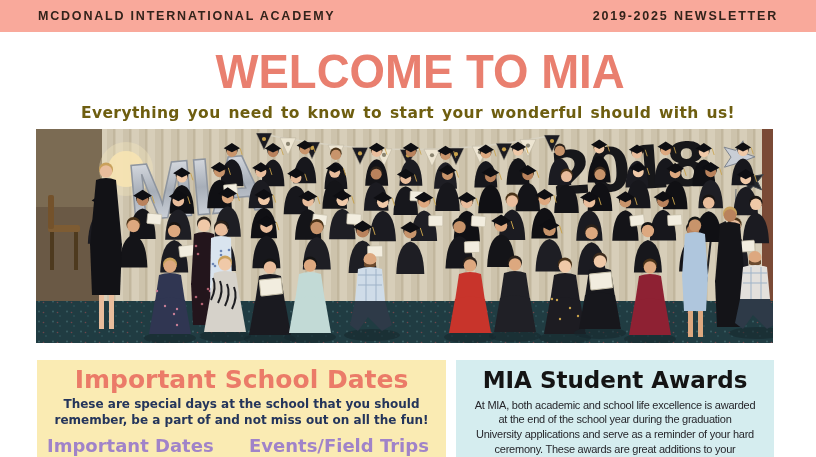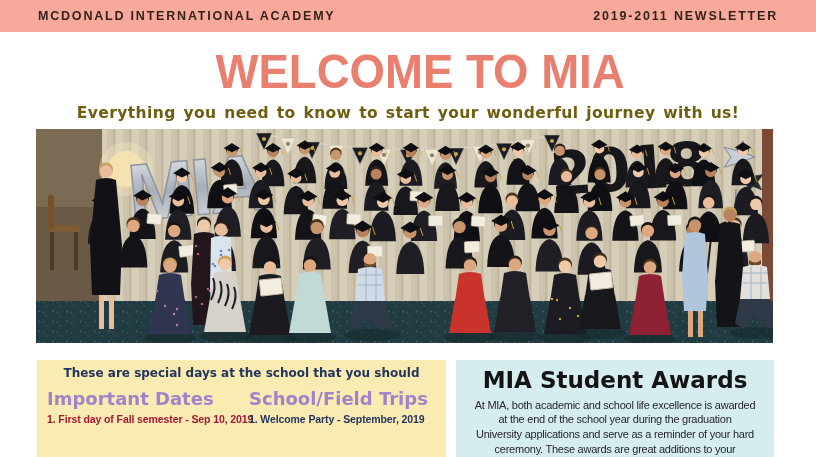--- a/index.html
+++ b/index.html
@@ -51,25 +51,25 @@
                letter-spacing:-.25px;font-family:"Liberation Sans",sans-serif;}
   .awards-body div{white-space:nowrap;}
 </style>
 </head>
 <body>
 
 <div class="page">
 
   <header class="topbar">
     <span>MCDONALD INTERNATIONAL ACADEMY</span>
-    <span>2019-2011 NEWSLETTER</span>
+    <span>2019-2025 NEWSLETTER</span>
   </header>
 
   <h1 class="title"><span class="squeeze">WELCOME TO MIA</span></h1>
-  <p class="subtitle">Everything you need to know to start your wonderful journey with us!</p>
+  <p class="subtitle">Everything you need to know to start your wonderful should with us!</p>
 
   <div class="photo">
     <svg id="photo-svg" width="737" height="214" viewBox="0 0 737 214" role="img" aria-label="Graduation group photo of MIA students and staff in caps and gowns">
       <defs>
         <linearGradient id="silver" x1="0" y1="0" x2="0" y2="1">
           <stop offset="0" stop-color="#EDEFF3"></stop>
           <stop offset="0.5" stop-color="#A7AEB8"></stop>
           <stop offset="1" stop-color="#DFE3E9"></stop>
         </linearGradient>
         <pattern id="stripes" width="16" height="20" patternUnits="userSpaceOnUse">
@@ -703,30 +703,32 @@
             <path d="M-12 16 L 12 16 M -12 26 L 12 26 M -4 10 L -4 42 M 6 10 L 6 42" stroke="#9FB3C8" stroke-width="1" fill="none"></path>
             <path d="M-15 42 L 15 42 L 22 66 L 12 72 L -2 58 L -12 72 L -20 66 Z" fill="#2E3A48"></path>
           </g>
         </g>
     </svg>
   </div>
 
   <div class="boxes">
 
     <section class="box dates-box">
+      <h2 class="dates-title">Important School Dates</h2>
       <div class="dates-desc">
         <div>These are special days at the school that you should</div>
+        <div>remember, be a part of and not miss out on all the fun!</div>
       </div>
       <div class="cols">
         <div class="col-left">
           <h3 class="col-h">Important Dates</h3>
           <div class="col-item item-red">1. First day of Fall semester - Sep 10, 2019</div>
         </div>
         <div class="col-right">
-          <h3 class="col-h">School/Field Trips</h3>
+          <h3 class="col-h">Events/Field Trips</h3>
           <div class="col-item item-navy">1. Welcome Party - September, 2019</div>
         </div>
       </div>
     </section>
 
     <section class="box awards-box">
       <h2 class="awards-title">MIA Student Awards</h2>
       <div class="awards-body">
         <div>At MIA, both academic and school life excellence is awarded</div>
         <div>at the end of the school year during the graduation</div>

